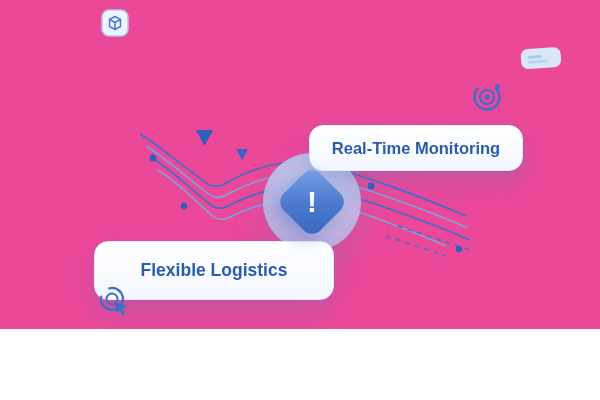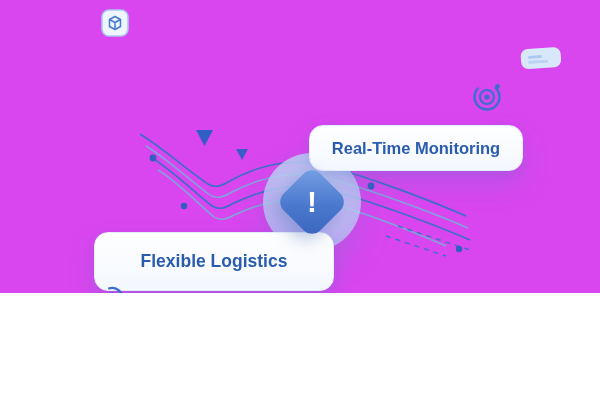--- a/index.html
+++ b/index.html
@@ -1,35 +1,35 @@
 <!DOCTYPE html>
 <html><head>
 <meta charset="utf-8">
 <style>
   html,body{margin:0;padding:0;background:#ffffff;}
   .stage{
-    position:relative;width:600px;height:293px;overflow:hidden;background:#d946ef;
+    position:relative;width:600px;height:329px;overflow:hidden;background:#ec4899;
     font-family:"Liberation Sans",sans-serif;
   }
   .deco-svg{position:absolute;left:0;top:0;z-index:1;}
   .halo{
     position:absolute;left:263px;top:153px;width:98px;height:98px;border-radius:50%;
     background:radial-gradient(circle at 50% 38%, rgba(199,216,246,0.95) 0%, rgba(168,193,238,0.72) 100%);
     box-shadow:0 16px 30px rgba(96,134,203,0.25);
     z-index:2;
   }
   .card{
     position:absolute;display:flex;align-items:center;justify-content:center;
     background:linear-gradient(180deg,#ffffff 0%,#f3f7fe 100%);
     border:1px solid #e4edfb;border-radius:14px;
     box-shadow:0 14px 26px rgba(84,124,198,0.22),0 3px 8px rgba(84,124,198,0.12);
     color:#2a5cae;font-weight:bold;z-index:3;
   }
   .card-rtm{left:309px;top:125px;width:212px;height:44px;font-size:16.5px;}
-  .card-fl{left:94px;top:232px;width:238px;height:57px;font-size:17.5px;}
+  .card-fl{left:94px;top:241px;width:238px;height:57px;font-size:17.5px;}
   .diamond{
     position:absolute;left:286px;top:176px;width:52px;height:52px;border-radius:12px;
     transform:rotate(45deg);
     background:linear-gradient(135deg,#7aa2e6 0%,#4a78cd 55%,#3a66bd 100%);
     box-shadow:0 8px 18px rgba(50,90,170,0.38);
     display:flex;align-items:center;justify-content:center;z-index:4;
   }
   .diamond span{
     transform:rotate(-45deg);color:#ffffff;font-size:30px;font-weight:bold;line-height:1;
     font-family:"Liberation Sans",sans-serif;

